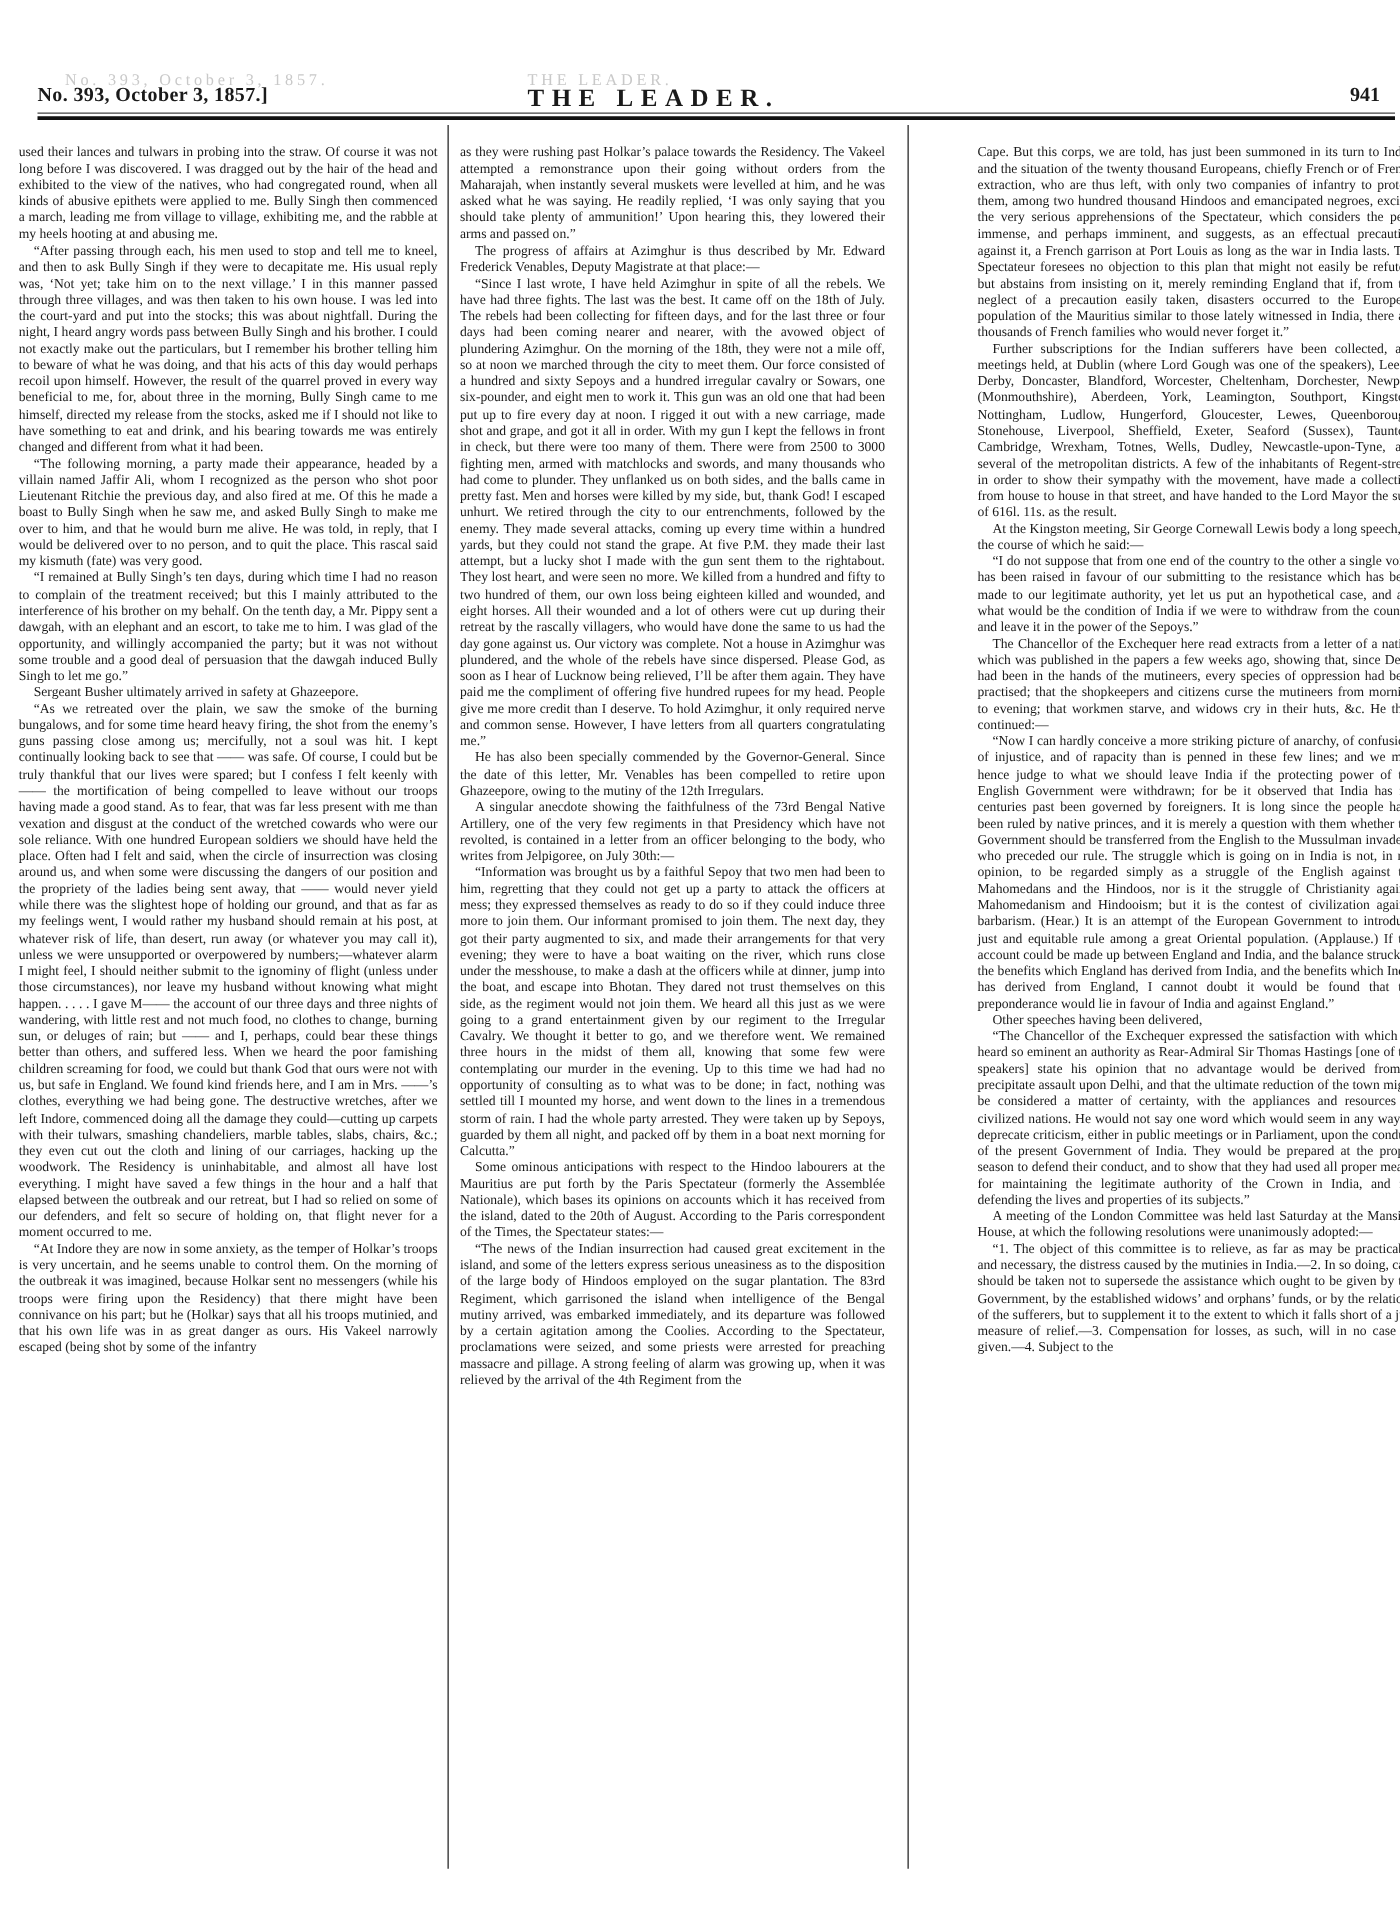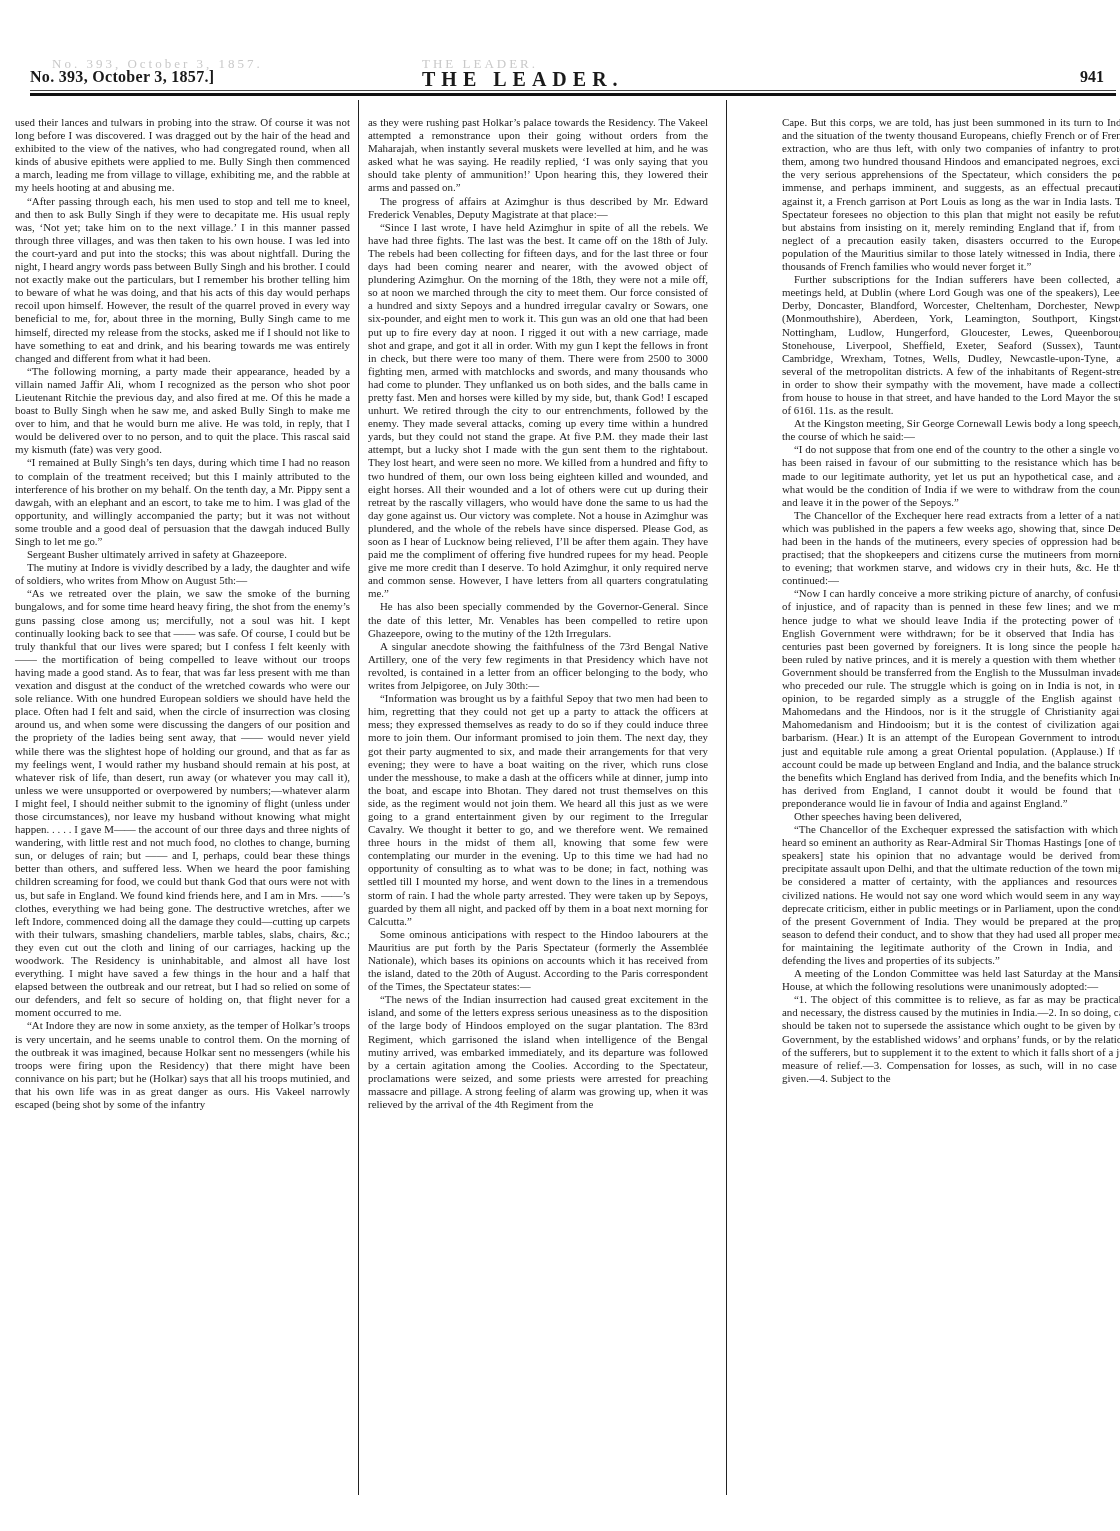--- a/index.html
+++ b/index.html
@@ -38,21 +38,20 @@
 
 <div class="vrule" id="vr1"></div>
 <div class="vrule" id="vr2"></div>
 
 <div class="col" id="col1">
   <p class="noind">used their lances and tulwars in probing into the straw. Of course it was not long before I was discovered. I was dragged out by the hair of the head and exhibited to the view of the natives, who had congregated round, when all kinds of abusive epithets were applied to me. Bully Singh then commenced a march, leading me from village to village, exhibiting me, and the rabble at my heels hooting at and abusing me.</p>
   <p>“After passing through each, his men used to stop and tell me to kneel, and then to ask Bully Singh if they were to decapitate me. His usual reply was, ‘Not yet; take him on to the next village.’ I in this manner passed through three villages, and was then taken to his own house. I was led into the court-yard and put into the stocks; this was about nightfall. During the night, I heard angry words pass between Bully Singh and his brother. I could not exactly make out the particulars, but I remember his brother telling him to beware of what he was doing, and that his acts of this day would perhaps recoil upon himself. However, the result of the quarrel proved in every way beneficial to me, for, about three in the morning, Bully Singh came to me himself, directed my release from the stocks, asked me if I should not like to have something to eat and drink, and his bearing towards me was entirely changed and different from what it had been.</p>
   <p>“The following morning, a party made their appearance, headed by a villain named Jaffir Ali, whom I recognized as the person who shot poor Lieutenant Ritchie the previous day, and also fired at me. Of this he made a boast to Bully Singh when he saw me, and asked Bully Singh to make me over to him, and that he would burn me alive. He was told, in reply, that I would be delivered over to no person, and to quit the place. This rascal said my kismuth (fate) was very good.</p>
   <p>“I remained at Bully Singh’s ten days, during which time I had no reason to complain of the treatment received; but this I mainly attributed to the interference of his brother on my behalf. On the tenth day, a Mr. Pippy sent a dawgah, with an elephant and an escort, to take me to him. I was glad of the opportunity, and willingly accompanied the party; but it was not without some trouble and a good deal of persuasion that the dawgah induced Bully Singh to let me go.”</p>
   <p>Sergeant Busher ultimately arrived in safety at Ghazeepore.</p>
-  <p>The mutiny at Indore is vividly described by a lady, the daughter and wife of soldiers, who writes from Mhow on August 5th:—</p>
   <p>“As we retreated over the plain, we saw the smoke of the burning bungalows, and for some time heard heavy firing, the shot from the enemy’s guns passing close among us; mercifully, not a soul was hit. I kept continually looking back to see that —— was safe. Of course, I could but be truly thankful that our lives were spared; but I confess I felt keenly with —— the mortification of being compelled to leave without our troops having made a good stand. As to fear, that was far less present with me than vexation and disgust at the conduct of the wretched cowards who were our sole reliance. With one hundred European soldiers we should have held the place. Often had I felt and said, when the circle of insurrection was closing around us, and when some were discussing the dangers of our position and the propriety of the ladies being sent away, that —— would never yield while there was the slightest hope of holding our ground, and that as far as my feelings went, I would rather my husband should remain at his post, at whatever risk of life, than desert, run away (or whatever you may call it), unless we were unsupported or overpowered by numbers;—whatever alarm I might feel, I should neither submit to the ignominy of flight (unless under those circumstances), nor leave my husband without knowing what might happen. . . . . I gave M—— the account of our three days and three nights of wandering, with little rest and not much food, no clothes to change, burning sun, or deluges of rain; but —— and I, perhaps, could bear these things better than others, and suffered less. When we heard the poor famishing children screaming for food, we could but thank God that ours were not with us, but safe in England. We found kind friends here, and I am in Mrs. ——’s clothes, everything we had being gone. The destructive wretches, after we left Indore, commenced doing all the damage they could—cutting up carpets with their tulwars, smashing chandeliers, marble tables, slabs, chairs, &amp;c.; they even cut out the cloth and lining of our carriages, hacking up the woodwork. The Residency is uninhabitable, and almost all have lost everything. I might have saved a few things in the hour and a half that elapsed between the outbreak and our retreat, but I had so relied on some of our defenders, and felt so secure of holding on, that flight never for a moment occurred to me.</p>
   <p>“At Indore they are now in some anxiety, as the temper of Holkar’s troops is very uncertain, and he seems unable to control them. On the morning of the outbreak it was imagined, because Holkar sent no messengers (while his troops were firing upon the Residency) that there might have been connivance on his part; but he (Holkar) says that all his troops mutinied, and that his own life was in as great danger as ours. His Vakeel narrowly escaped (being shot by some of the infantry</p>
 </div>
 
 <div class="col" id="col2">
   <p class="noind">as they were rushing past Holkar’s palace towards the Residency. The Vakeel attempted a remonstrance upon their going without orders from the Maharajah, when instantly several muskets were levelled at him, and he was asked what he was saying. He readily replied, ‘I was only saying that you should take plenty of ammunition!’ Upon hearing this, they lowered their arms and passed on.”</p>
   <p>The progress of affairs at Azimghur is thus described by Mr. Edward Frederick Venables, Deputy Magistrate at that place:—</p>
   <p>“Since I last wrote, I have held Azimghur in spite of all the rebels. We have had three fights. The last was the best. It came off on the 18th of July. The rebels had been collecting for fifteen days, and for the last three or four days had been coming nearer and nearer, with the avowed object of plundering Azimghur. On the morning of the 18th, they were not a mile off, so at noon we marched through the city to meet them. Our force consisted of a hundred and sixty Sepoys and a hundred irregular cavalry or Sowars, one six-pounder, and eight men to work it. This gun was an old one that had been put up to fire every day at noon. I rigged it out with a new carriage, made shot and grape, and got it all in order. With my gun I kept the fellows in front in check, but there were too many of them. There were from 2500 to 3000 fighting men, armed with matchlocks and swords, and many thousands who had come to plunder. They unflanked us on both sides, and the balls came in pretty fast. Men and horses were killed by my side, but, thank God! I escaped unhurt. We retired through the city to our entrenchments, followed by the enemy. They made several attacks, coming up every time within a hundred yards, but they could not stand the grape. At five P.M. they made their last attempt, but a lucky shot I made with the gun sent them to the rightabout. They lost heart, and were seen no more. We killed from a hundred and fifty to two hundred of them, our own loss being eighteen killed and wounded, and eight horses. All their wounded and a lot of others were cut up during their retreat by the rascally villagers, who would have done the same to us had the day gone against us. Our victory was complete. Not a house in Azimghur was plundered, and the whole of the rebels have since dispersed. Please God, as soon as I hear of Lucknow being relieved, I’ll be after them again. They have paid me the compliment of offering five hundred rupees for my head. People give me more credit than I deserve. To hold Azimghur, it only required nerve and common sense. However, I have letters from all quarters congratulating me.”</p>
   <p>He has also been specially commended by the Governor-General. Since the date of this letter, Mr. Venables has been compelled to retire upon Ghazeepore, owing to the mutiny of the 12th Irregulars.</p>
   <p>A singular anecdote showing the faithfulness of the 73rd Bengal Native Artillery, one of the very few regiments in that Presidency which have not revolted, is contained in a letter from an officer belonging to the body, who writes from Jelpigoree, on July 30th:—</p>

